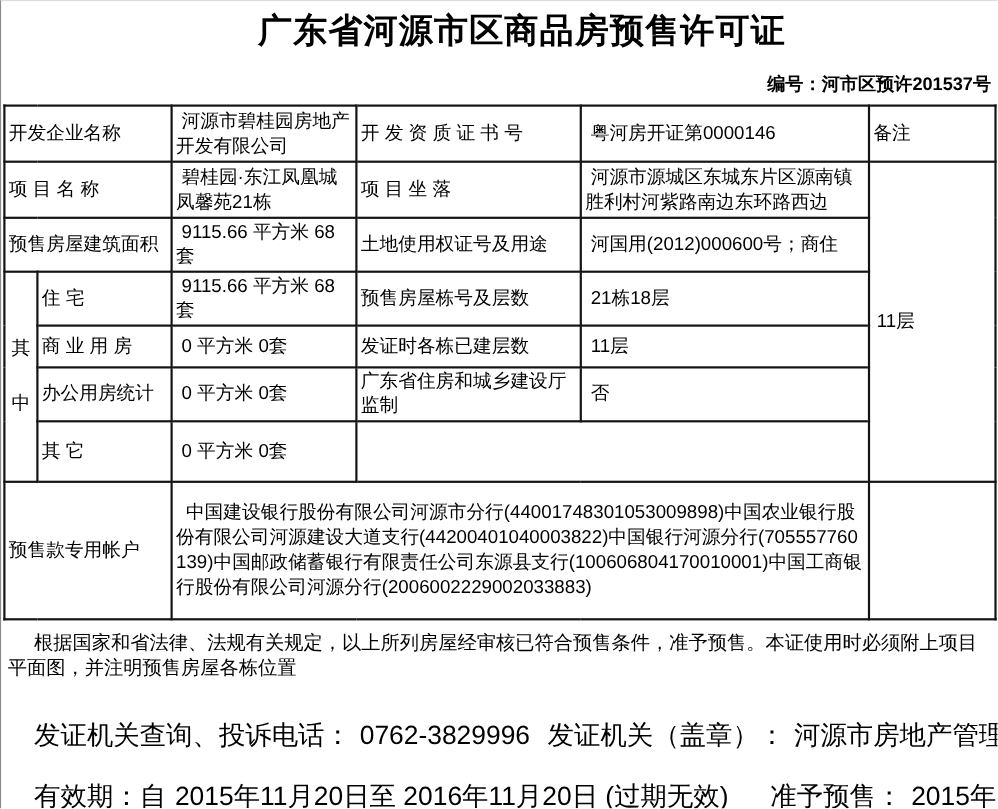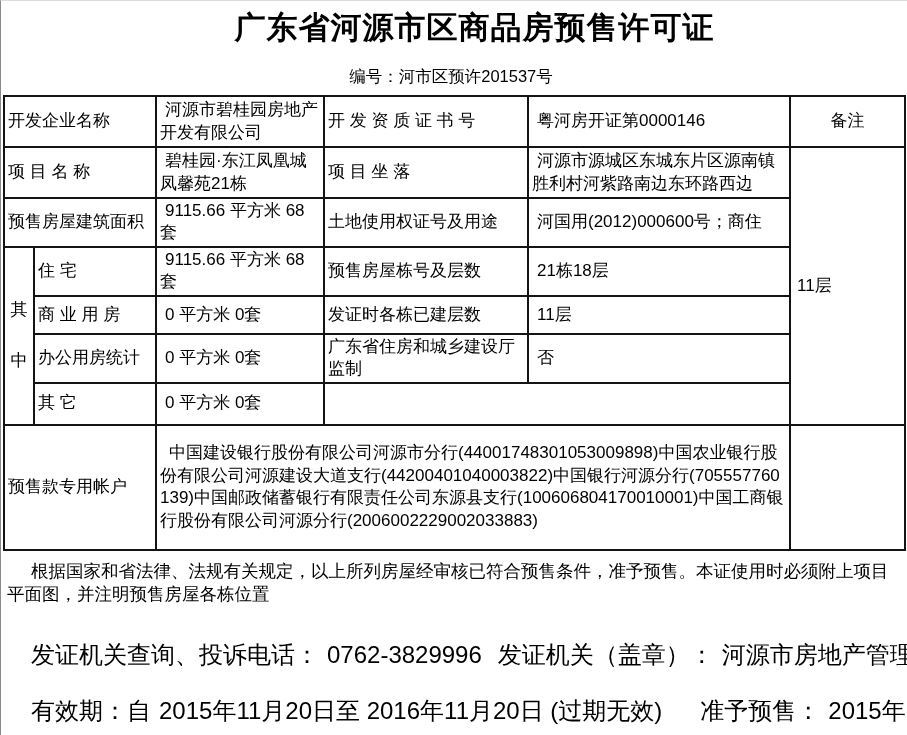--- a/index.html
+++ b/index.html
@@ -18,42 +18,42 @@
   .title {
     margin: 6px 0 0 0;
     text-align: center;
     font-size: 31px;
     font-weight: bold;
     letter-spacing: 1px;
     padding-left: 41px;
   }
   .serial {
     margin: 17px 6px 7px 0;
-    text-align: center;
+    text-align: right;
     font-size: 16.5px;
-    font-weight: normal;
+    font-weight: bold;
   }
   table.permit {
     border-collapse: collapse;
     table-layout: fixed;
     width: 901px;
     margin-left: 2px;
     padding-left: 32px;
   }
   .permit td {
     border: 2px solid #141414;
     font-size: 17px;
     line-height: 1.32;
     padding: 1px 3px;
     vertical-align: middle;
     overflow: hidden;
     word-break: break-all;
   }
   .val { text-indent: 5px; }
-  .remark-h { text-align: center; }
+  .remark-h { text-align: left; }
   .remark-v { vertical-align: top; text-indent: 3px; }
   .group-cell { padding: 0; }
   .group-stack {
     display: flex;
     flex-direction: column;
     align-items: center;
     justify-content: center;
     gap: 28px;
     height: 100%;
   }
@@ -144,21 +144,21 @@
       <td class="val">11层</td>
     </tr>
 
     <tr style="height:47px">
       <td>办公用房统计</td>
       <td class="val">0 平方米 0套</td>
       <td>广东省住房和城乡建设厅监制</td>
       <td class="val">否</td>
     </tr>
 
-    <tr style="height:42px">
+    <tr style="height:55px">
       <td>其 它</td>
       <td class="val">0 平方米 0套</td>
       <td colspan="2"></td>
     </tr>
 
     <tr style="height:125px">
       <td colspan="2">预售款专用帐户</td>
       <td class="acct" colspan="3">中国建设银行股份有限公司河源市分行(44001748301053009898)中国农业银行股份有限公司河源建设大道支行(44200401040003822)中国银行河源分行(705557760139)中国邮政储蓄银行有限责任公司东源县支行(100606804170010001)中国工商银行股份有限公司河源分行(2006002229002033883)</td>
       <td></td>
     </tr>

